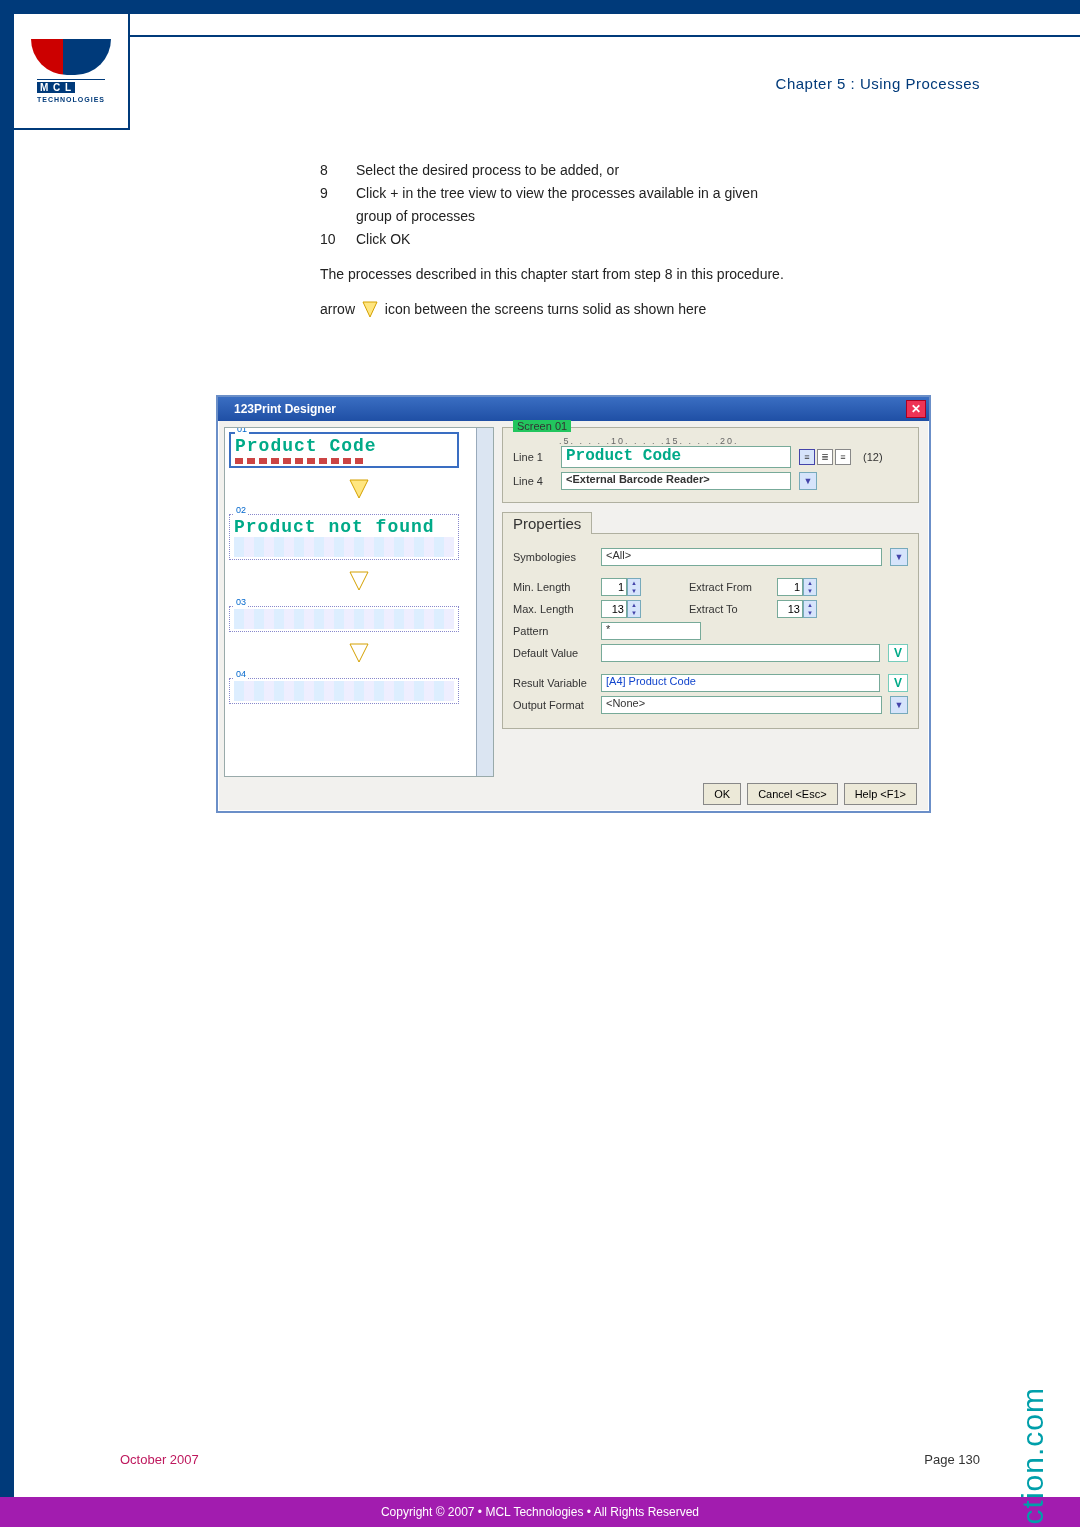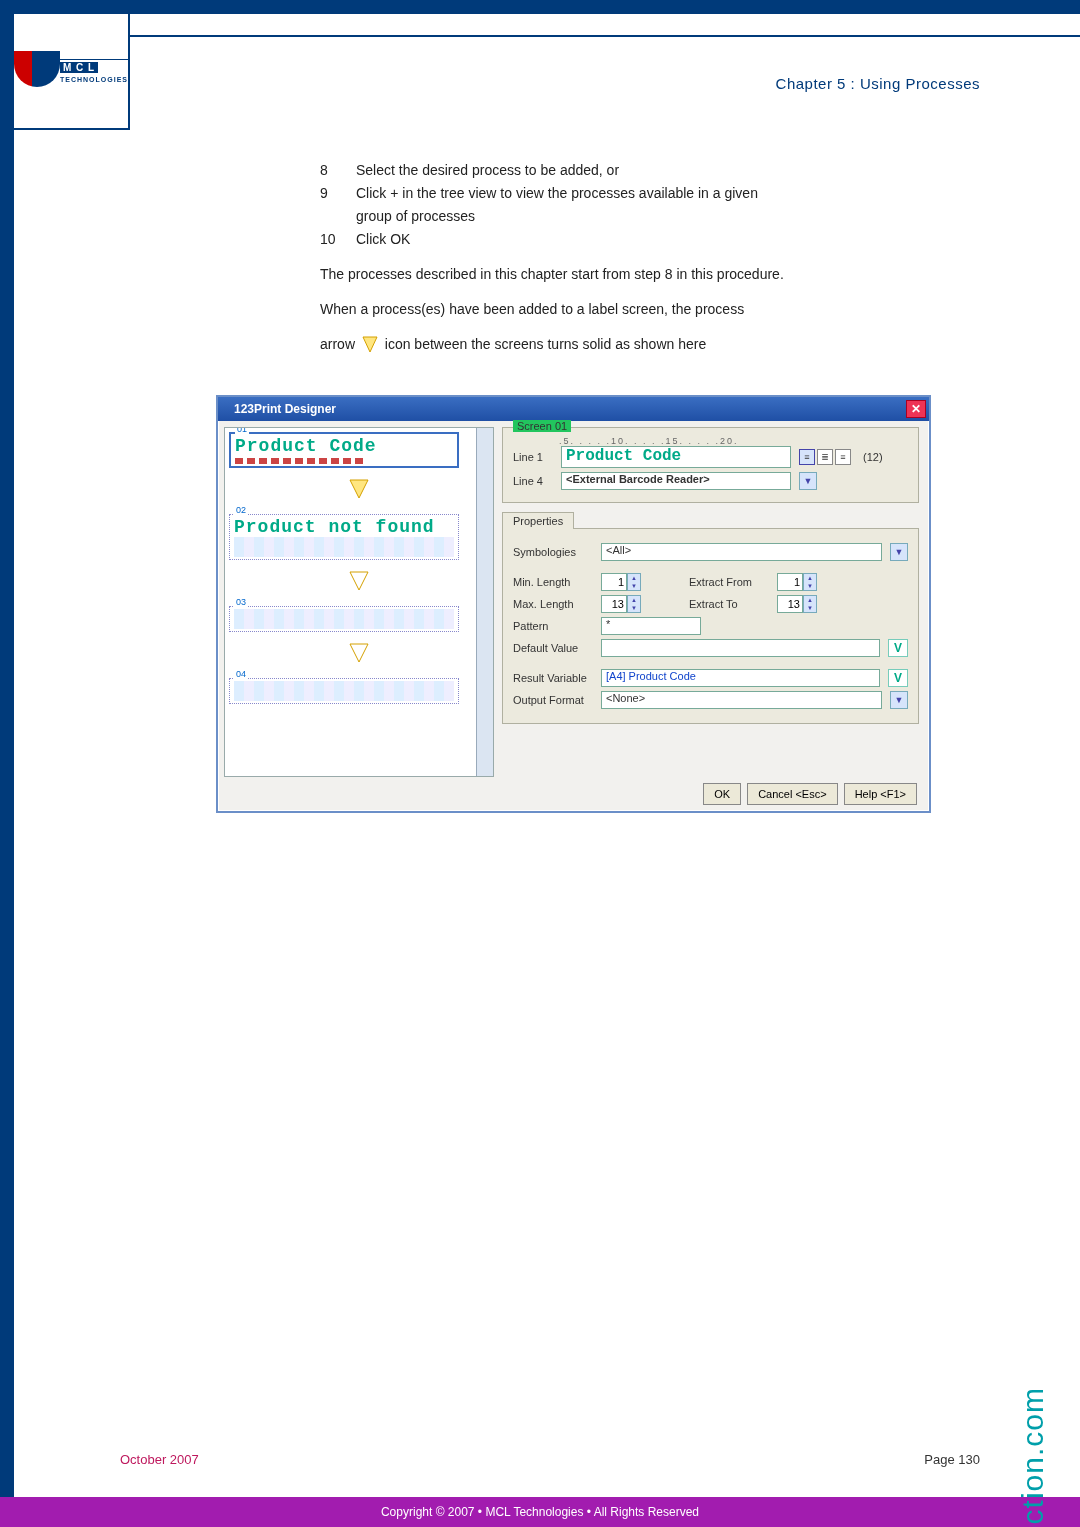--- a/index.html
+++ b/index.html
@@ -12,21 +12,21 @@
     overflow: hidden;
   }
   .frame-top { position: absolute; top:0; left:0; right:0; height:14px; background:#003a7a; }
   .frame-bot { position: absolute; bottom:0; left:0; right:0; height:30px; background:#a21caf; color:#fff; font-size:12px; text-align:center; line-height:30px; }
   .frame-left { position: absolute; top:0; left:0; bottom:0; width:14px; background:#003a7a; }
   .header-line { position: absolute; top:35px; left:130px; right:0; height:2px; background:#003a7a; }
 
   .logo-box {
     position:absolute; left:14px; top:14px; width:116px; height:116px;
     background:#fff; border-right:2px solid #003a7a; border-bottom:2px solid #003a7a;
-    display:flex; flex-direction:row; align-items:center; justify-content:center;
+    display:flex; flex-direction:column; align-items:center; justify-content:center;
   }
   .logo-swoosh { width:80px; height:36px; background:linear-gradient(90deg,#c00 0 40%,#003a7a 40% 100%); border-radius:0 0 40px 40px; margin-bottom:4px;}
   .logo-text { font-size:10px; letter-spacing:1px; color:#003a7a; font-weight:bold; border-top:1px solid #003a7a; padding-top:2px;}
   .logo-text span:first-child{color:#fff;background:#003a7a;padding:0 3px;margin-right:2px;}
 
   .chapter-title { position:absolute; top:75px; right:100px; font-size:15px; color:#003a7a; letter-spacing:0.5px;}
 
   .body-text { position:absolute; left:320px; top:160px; width:600px; font-size:14px; color:#222; line-height:1.5;}
   .body-text ol { list-style:none; }
   .body-text li { display:flex; gap:16px; margin-bottom:2px;}
@@ -68,21 +68,21 @@
   .fld.lcd2{font-family:"Courier New",monospace;font-size:16px;font-weight:bold;color:#0a8;height:22px;}
   .dd{width:18px;height:18px;background:#d6e4fb;border:1px solid #7ab;color:#44a;display:flex;align-items:center;justify-content:center;font-size:9px;}
   .alignicons{display:flex;gap:2px;}
   .alignicons span{width:16px;height:16px;border:1px solid #888;background:#fff;font-size:9px;display:flex;align-items:center;justify-content:center;}
   .alignicons span.sel{background:#d6e4fb;border-color:#44a;}
   .cnt{font-size:11px;margin-left:4px;}
   .spin{width:42px;display:flex;}
   .spin input{width:26px;height:18px;border:1px solid #7a9;text-align:right;padding-right:2px;font-size:11px;}
   .spin .sb{width:14px;height:18px;border:1px solid #7ab;background:#d6e4fb;display:flex;flex-direction:column;font-size:6px;color:#44a;}
   .spin .sb span{flex:1;display:flex;align-items:center;justify-content:center;}
-  .tab{display:inline-block;border:1px solid #b0b0a0;border-bottom:none;padding:2px 10px;background:#eceade;font-size:11px;position:relative;top:1px;}
+  .tab{display:inline-block;border:1px solid #b0b0a0;border-bottom:none;padding:2px 10px;background:#eceade;font-size:15px;position:relative;top:1px;}
   .propbox{border:1px solid #b0b0a0;padding:14px 10px 10px;background:#eceade;}
   .vbtn{width:20px;height:18px;border:1px solid #7cb;background:#fff;color:#0a8;font-weight:bold;font-size:12px;display:flex;align-items:center;justify-content:center;}
   .bluetxt{color:#14c;}
 
   .dlg-footer{position:absolute;bottom:6px;right:12px;display:flex;gap:6px;}
   .dlg-footer button, .dlg-footer .btn{height:22px;padding:0 10px;font-size:11px;background:#ece9d8;border:1px solid #888;}
 
   .page-footer-left { position:absolute; left:120px; bottom:60px; font-size:13px; color:#be185d;}
   .page-footer-right { position:absolute; right:100px; bottom:60px; font-size:13px; color:#333;}
 
@@ -123,21 +123,20 @@
       </li>
     <li class="sub-indent">
         <span>group of processes</span>
       </li>
     <li>
         <span class="num">10</span>
         <span>Click OK</span>
       </li>
   </ol>
   <p>The processes described in this chapter start from step 8 in this procedure.</p>
-  <p>When a process(es) have been added to a label screen, the process</p>
   <p>
     <span>arrow </span>
     <span class="arrow-inline">
       <svg width="22" height="22" viewBox="0 0 22 22">
           <polygon points="4,3 18,3 11,18" fill="#ffe680" stroke="#d4a000" stroke-width="1"></polygon>
         </svg>
     </span>
     <span> icon between the screens turns solid as shown here</span>
   </p>
 </div>

